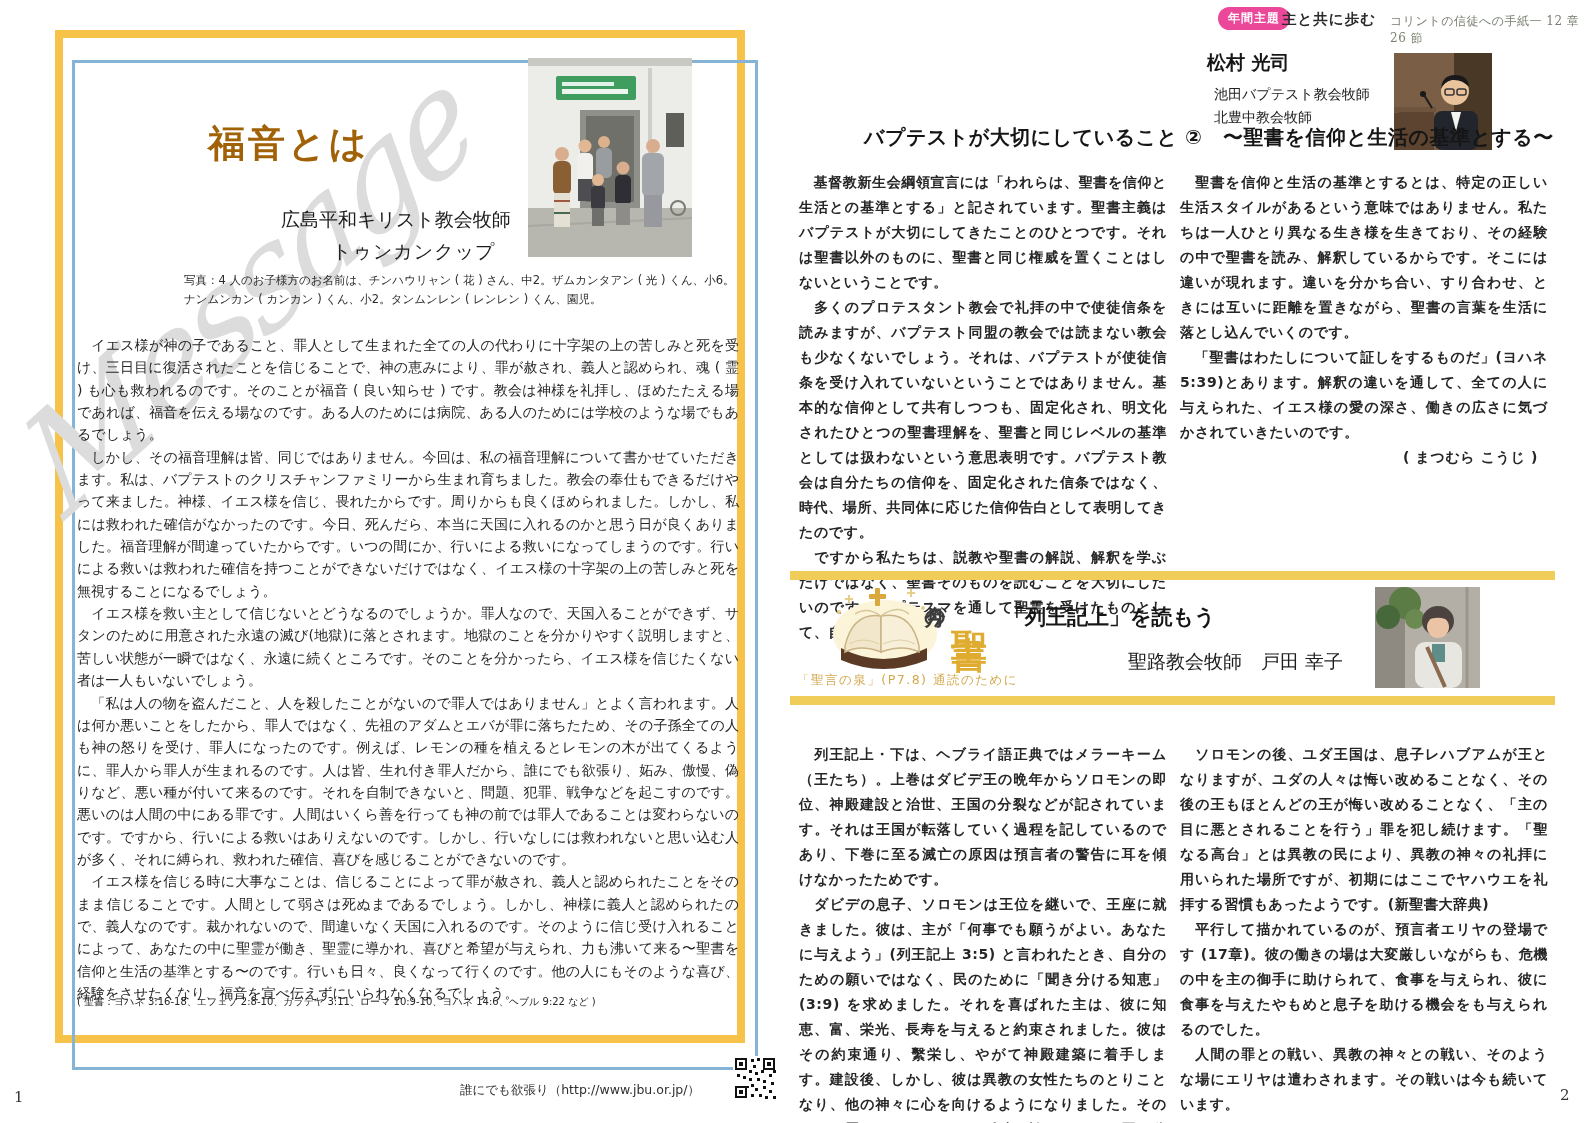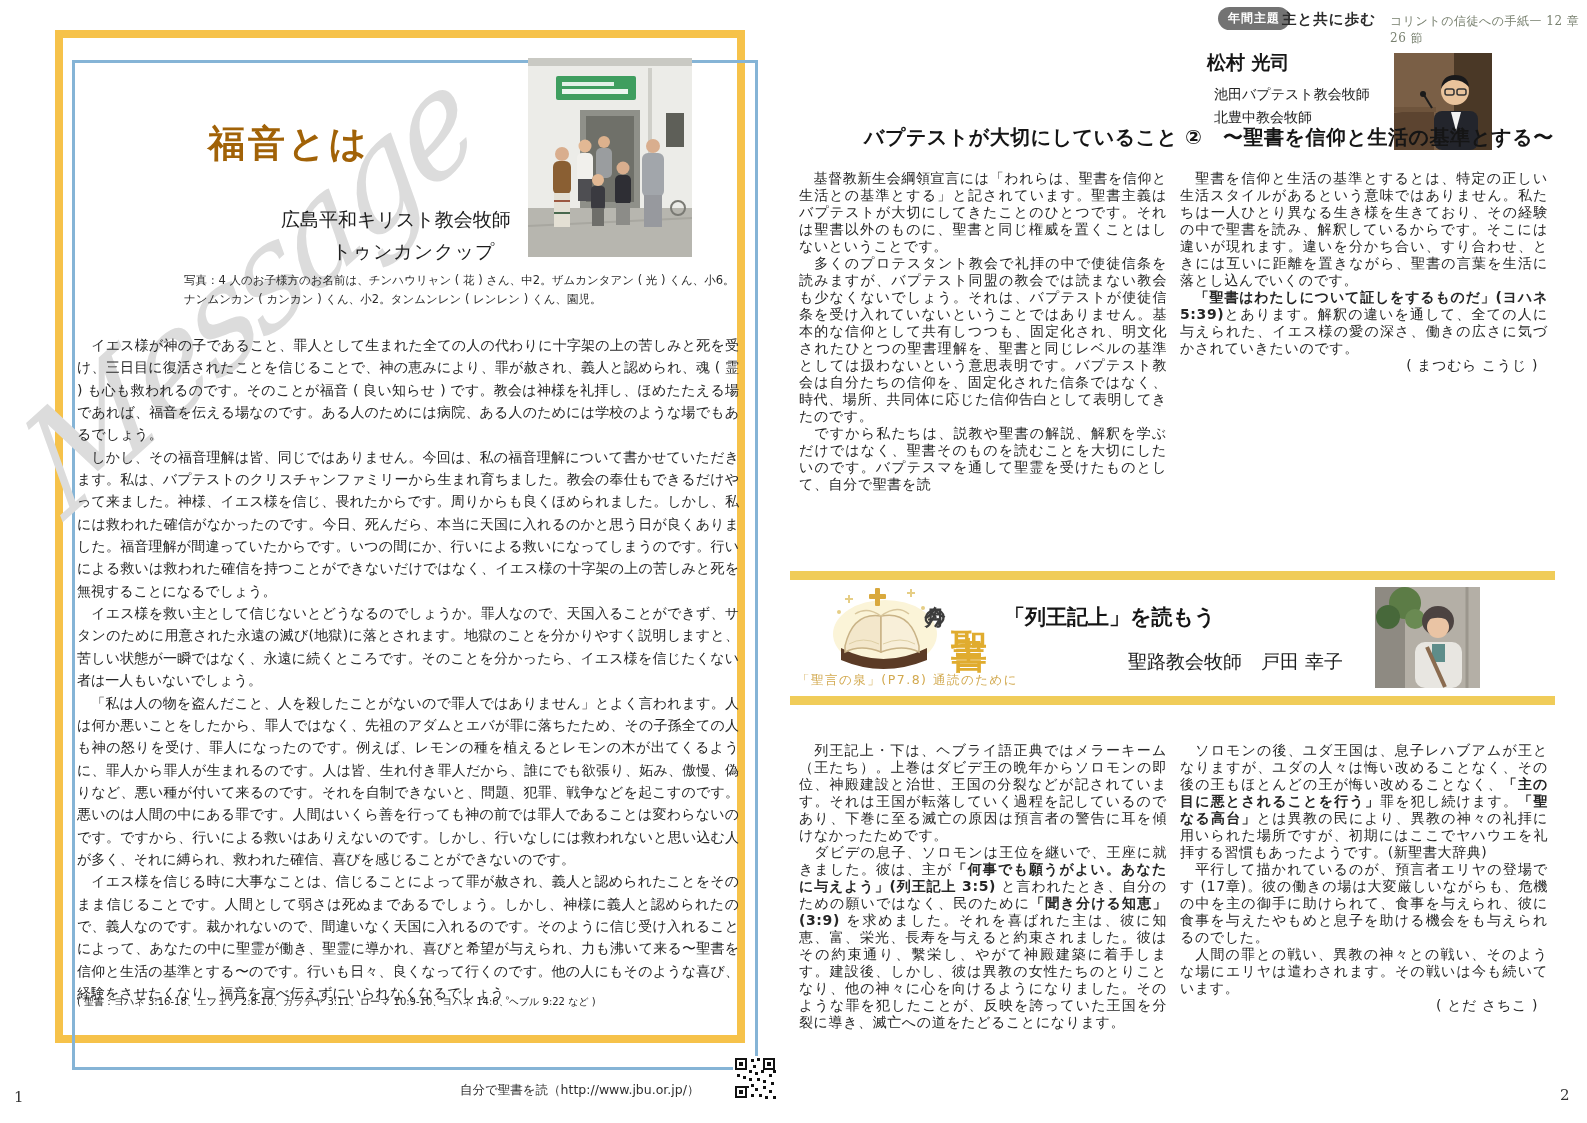--- a/index.html
+++ b/index.html
@@ -20,37 +20,37 @@
   .lp-caption{left:184px;top:271px;width:558px;font-size:11.5px;line-height:19px;color:#2a2a2a;z-index:2;}
   .lp-caption span{display:block;}
   .lp-body{left:77px;top:334px;width:662px;font-size:14px;line-height:22.35px;text-align:justify;color:#262626;z-index:2;}
   .lp-body p{margin:0;}
   .lp-scripture{left:77px;top:995px;font-size:10px;color:#262626;z-index:2;}
   .lp-pagenum{left:14px;top:1088px;font-size:15px;font-family:"DejaVu Serif","Liberation Serif",serif;color:#333;}
   .lp-homepage{left:460px;top:1082px;font-size:12.5px;color:#2f2f2f;}
   .lp-qr{left:733px;top:1056px;width:44px;height:44px;}
 
   
-  .rp-badge{left:1218px;top:7px;background:#737373;color:#fff;font-size:12px;font-weight:700;
+  .rp-badge{left:1218px;top:7px;background:#ec4899;color:#fff;font-size:12px;font-weight:700;
             padding:3px 10px;border-radius:12px;letter-spacing:1px;}
   .rp-theme{left:1282px;top:10px;font-size:14.5px;font-weight:700;color:#2b2b2b;letter-spacing:1px;}
   .rp-theme-ref{left:1390px;top:13px;font-size:12px;color:#78806F;letter-spacing:0.5px;
                 font-family:"DejaVu Serif","Liberation Serif",serif;}
   .rp-logo{left:853px;top:46px;font-weight:800;font-size:37px;letter-spacing:1px;white-space:nowrap;}
   .rp-logo .lg-big{font-size:54px;}
   .rp-logo .lg-red{color:#F5380F;}
   .rp-logo .lg-gold{color:#E2B569;}
   .rp-logo .lg-bang{margin-left:8px;}
   .rp-author1{left:1207px;top:50px;}
   .rp-author1 .nm{font-size:19px;font-weight:700;color:#161616;margin-bottom:7px;}
   .rp-author1 .rl{font-size:14px;color:#222;line-height:23px;margin-left:7px;}
   .rp-photo1{left:1394px;top:53px;width:98px;height:97px;margin:0;}
   .rp-headline{left:864px;top:124px;font-size:20px;font-weight:700;color:#151515;letter-spacing:0.5px;white-space:nowrap;}
 
-  .rp-col{width:368px;font-size:14px;line-height:17px;text-align:justify;color:#262626;letter-spacing:0.6px;}
+  .rp-col{width:368px;font-size:14px;line-height:25px;text-align:justify;color:#262626;letter-spacing:0.6px;font-weight:bold;}
   .rp-col p{margin:0;}
   .a1c1{left:799px;top:170px;} .a1c2{left:1180px;top:170px;}
   .a2c1{left:799px;top:742px;} .a2c2{left:1180px;top:742px;}
   .sig{text-align:right;padding-right:10px;}
 
   .bar{left:790px;width:765px;height:9px;background:#F0CC59;}
   .bar1{top:571px;} .bar2{top:696px;}
   .book-fig{left:823px;top:586px;width:118px;height:92px;margin:0;}
   .v-label1{left:921px;top:589px;writing-mode:vertical-rl;font-size:21px;font-weight:700;color:#3c3c3c;letter-spacing:3px;}
   .v-label2{left:944px;top:601px;writing-mode:vertical-rl;font-size:36px;font-weight:700;color:#E0AC2F;letter-spacing:6px;}
@@ -121,21 +121,21 @@
     <p>　イエス様が神の子であること、罪人として生まれた全ての人の代わりに十字架の上の苦しみと死を受け、三日目に復活されたことを信じることで、神の恵みにより、罪が赦され、義人と認められ、魂 ( 霊 ) も心も救われるのです。そのことが福音 ( 良い知らせ ) です。教会は神様を礼拝し、ほめたたえる場であれば、福音を伝える場なのです。ある人のためには病院、ある人のためには学校のような場でもあるでしょう。</p>
     <p>　しかし、その福音理解は皆、同じではありません。今回は、私の福音理解について書かせていただきます。私は、バプテストのクリスチャンファミリーから生まれ育ちました。教会の奉仕もできるだけやって来ました。神様、イエス様を信じ、畏れたからです。周りからも良くほめられました。しかし、私には救われた確信がなかったのです。今日、死んだら、本当に天国に入れるのかと思う日が良くありました。福音理解が間違っていたからです。いつの間にか、行いによる救いになってしまうのです。行いによる救いは救われた確信を持つことができないだけではなく、イエス様の十字架の上の苦しみと死を無視することになるでしょう。</p>
     <p>　イエス様を救い主として信じないとどうなるのでしょうか。罪人なので、天国入ることができず、サタンのために用意された永遠の滅び(地獄)に落とされます。地獄のことを分かりやすく説明しますと、苦しい状態が一瞬ではなく、永遠に続くところです。そのことを分かったら、イエス様を信じたくない者は一人もいないでしょう。</p>
     <p>　「私は人の物を盗んだこと、人を殺したことがないので罪人ではありません」とよく言われます。人は何か悪いことをしたから、罪人ではなく、先祖のアダムとエバが罪に落ちたため、その子孫全ての人も神の怒りを受け、罪人になったのです。例えば、レモンの種を植えるとレモンの木が出てくるように、罪人から罪人が生まれるのです。人は皆、生れ付き罪人だから、誰にでも欲張り、妬み、傲慢、偽りなど、悪い種が付いて来るのです。それを自制できないと、問題、犯罪、戦争などを起こすのです。悪いのは人間の中にある罪です。人間はいくら善を行っても神の前では罪人であることは変わらないのです。ですから、行いによる救いはありえないのです。しかし、行いなしには救われないと思い込む人が多く、それに縛られ、救われた確信、喜びを感じることができないのです。</p>
     <p>　イエス様を信じる時に大事なことは、信じることによって罪が赦され、義人と認められたことをそのまま信じることです。人間として弱さは死ぬまであるでしょう。しかし、神様に義人と認められたので、義人なのです。裁かれないので、間違いなく天国に入れるのです。そのように信じ受け入れることによって、あなたの中に聖霊が働き、聖霊に導かれ、喜びと希望が与えられ、力も沸いて来る〜聖書を信仰と生活の基準とする〜のです。行いも日々、良くなって行くのです。他の人にもそのような喜び、経験をさせたくなり、福音を宣べ伝えずにいられなくなるでしょう。</p>
   </div>
 
   <div class="abs lp-scripture">( 聖書：ヨハネ 3:16-18、エフェソ 2:8-10、ガラテヤ 3:11、ローマ 10:9-10、ヨハネ 14:6、ヘブル 9:22 など )</div>
 
   <div class="abs lp-pagenum">1</div>
-  <div class="abs lp-homepage">自分で聖書を読（http://www.jbu.or.jp/）</div>
+  <div class="abs lp-homepage">誰にでも欲張り（http://www.jbu.or.jp/）</div>
 
   <svg class="abs lp-qr" viewBox="0 0 44 44">
     <rect width="44" height="44" fill="#ffffff"></rect>
     <g fill="#111111">
       <rect x="2" y="2" width="12" height="12"></rect>
         <rect x="30" y="2" width="12" height="12"></rect>
         <rect x="2" y="30" width="12" height="12"></rect>
     </g>
     <g fill="#ffffff">
       <rect x="4" y="4" width="8" height="8"></rect>

